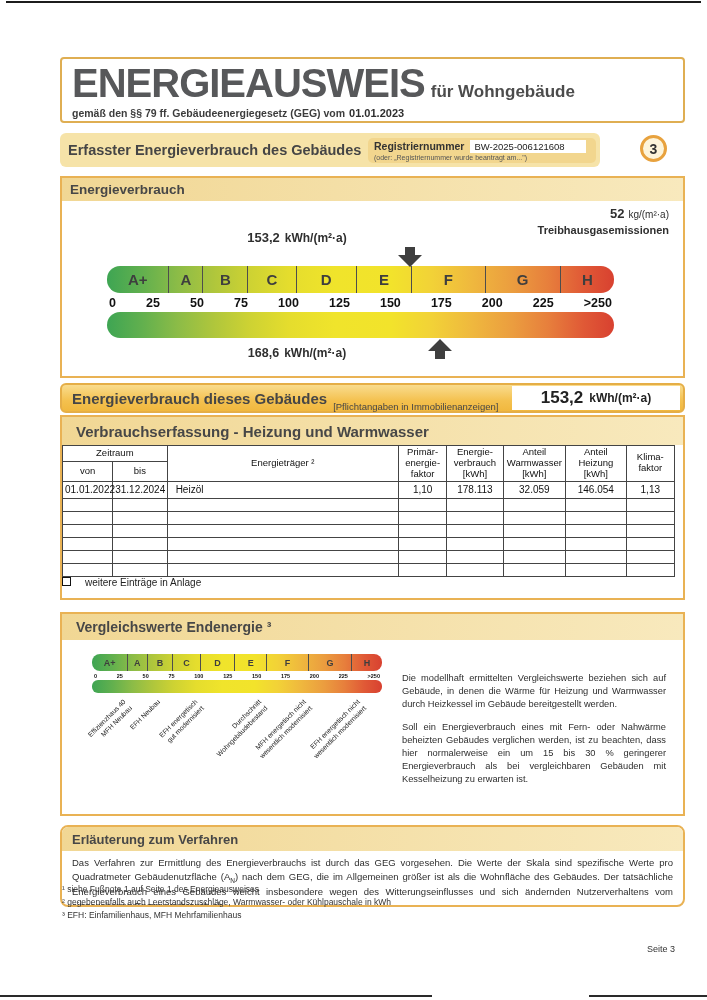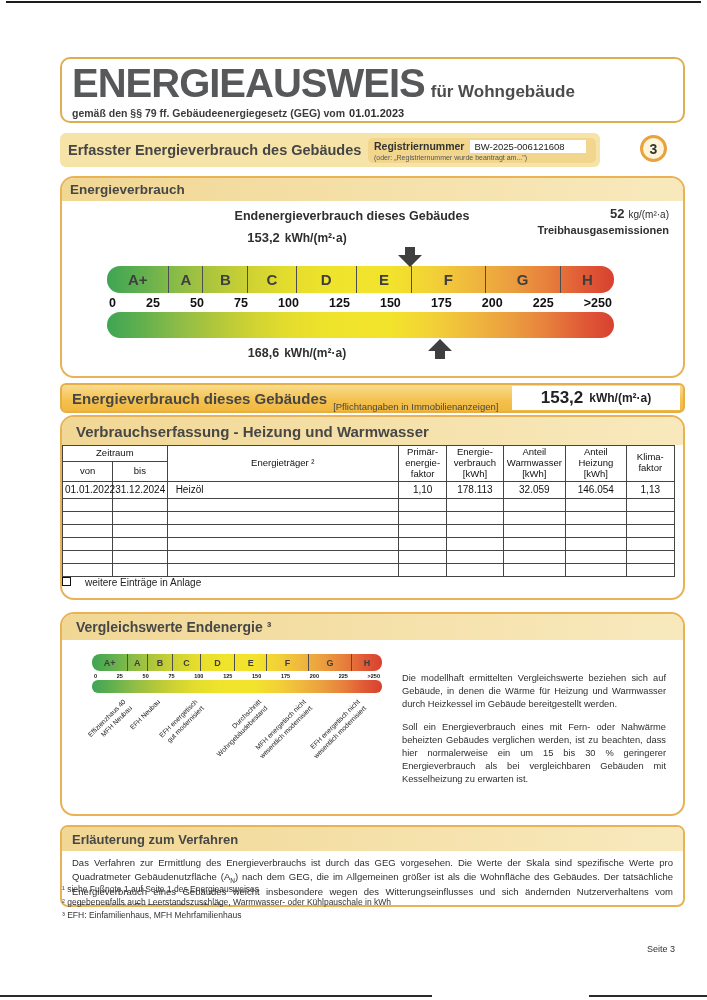--- a/index.html
+++ b/index.html
@@ -7,38 +7,38 @@
   :root{
     --gold:#e9b254;
     --eg: linear-gradient(90deg,#3ea553 0%,#62b04e 7%,#8cbc47 14%,#afc63c 21%,#cdd233 28%,#e5dd2d 36%,#f0e42b 45%,#f2e32b 56%,#f2d237 64%,#efb83e 72%,#eb9d3f 80%,#e77f3c 87%,#e05936 94%,#d84130 100%);
   }
   .scanline-top{position:absolute;top:1px;left:6px;right:6px;height:2px;background:#1c1c1c;}
   .scanline-bl{position:absolute;bottom:3px;left:0;width:432px;height:2px;background:#2a2a2a;}
   .scanline-br{position:absolute;bottom:3px;right:0;width:118px;height:2px;background:#2a2a2a;}
   .doc{position:absolute;left:60px;top:55px;width:625px;height:930px;}
 
   
-  .hdr-box{position:absolute;top:2px;left:0;width:625px;height:66px;border:2px solid #dfae52;border-radius:10px;padding:2px 10px;}
+  .hdr-box{position:absolute;top:2px;left:0;width:625px;height:66px;border:2px solid #dfae52;border-radius:4px;padding:2px 10px;}
   .hdr-title{font-size:40px;font-weight:bold;color:#57585a;letter-spacing:-1px;}
   .hdr-sub{font-size:17px;font-weight:bold;color:#4c4c4c;margin-left:6px;}
   .hdr-law{font-size:10.5px;font-weight:bold;color:#3c3c3c;margin-top:1px;}
   .hdr-date{font-size:11px;font-weight:bold;color:#2f2f2f;margin-left:4px;}
 
   
   .banner{position:absolute;top:78px;left:0;width:540px;height:34px;background:#f6e3a8;border-radius:6px;display:flex;align-items:center;padding:0 4px 0 8px;}
   .banner-title{font-size:14.5px;font-weight:bold;color:#454545;flex:1;}
   .reg-box{background:#f2d68e;border-radius:5px;padding:2px 6px;width:228px;}
   .reg-line1{display:flex;align-items:center;}
   .reg-label{font-size:10.5px;font-weight:bold;color:#333;}
   .reg-value{background:#fff;font-size:9.5px;color:#222;padding:1px 4px;margin-left:6px;display:inline-block;min-width:116px;}
   .reg-note{font-size:7px;color:#555;margin-top:1px;}
   .badge{position:absolute;left:580px;top:80px;width:27px;height:27px;border:3px solid #e8a23e;border-radius:50%;background:#fdf4da;font-size:14px;font-weight:bold;color:#333;display:flex;align-items:center;justify-content:center;}
 
   
-  .section{position:absolute;left:0;width:625px;border:2px solid var(--gold);border-radius:14px;background:#fff;overflow:hidden;}
+  .section{position:absolute;left:0;width:625px;border:2px solid var(--gold);border-radius:0;background:#fff;overflow:hidden;}
   .sec-head{background:linear-gradient(90deg,#f1d794,#f8e9bd);font-weight:bold;color:#474747;display:flex;align-items:center;}
 
   
   .sec-consumption{top:121px;height:202px;}
   .sec-consumption .sec-head{height:23px;font-size:13.5px;padding-left:8px;}
   .sec-consumption .sec-body{position:relative;height:177px;}
   .end-label{position:absolute;left:160px;top:8px;width:260px;text-align:center;font-size:12.5px;font-weight:bold;color:#2f2f2f;}
   .end-value{position:absolute;left:115px;top:29px;width:240px;text-align:center;font-size:12px;font-weight:bold;color:#2f2f2f;}
   .end-value .v{font-size:13px;margin-right:5px;}
   .ghg{position:absolute;right:14px;top:3px;text-align:right;color:#2f2f2f;}
@@ -140,21 +140,20 @@
         <span class="reg-value">BW-2025-006121608</span>
       </div>
       <div class="reg-note">(oder: „Registriernummer wurde beantragt am...")</div>
     </div>
   </div>
   <div class="badge">3</div>
 
   <div class="section sec-consumption">
     <div class="sec-head">Energieverbrauch</div>
     <div class="sec-body">
-      <div class="end-label">Endenergieverbrauch dieses Gebäudes</div>
       <div class="end-value">
         <span class="v">153,2</span><span>kWh/(m²·a)</span>
       </div>
       <div class="ghg">
         <div class="ghg-l1">
           <span class="v">52</span><span class="u">kg/(m²·a)</span>
         </div>
         <div class="ghg-l2">Treibhausgasemissionen</div>
       </div>
 

